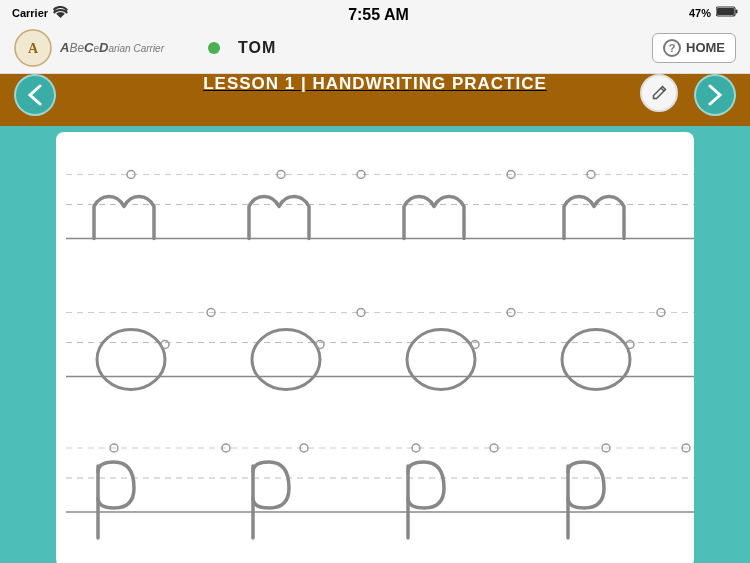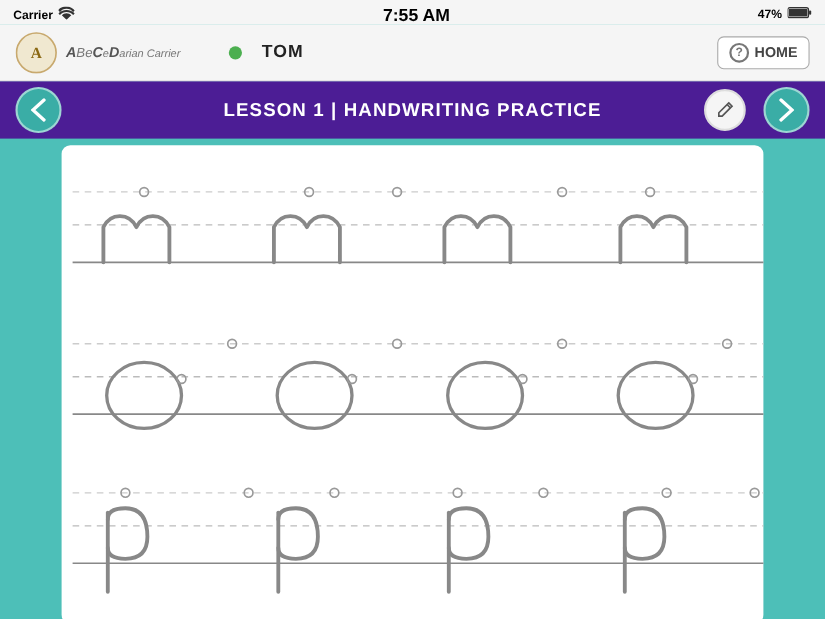--- a/index.html
+++ b/index.html
@@ -95,26 +95,26 @@
       display: flex;
       align-items: center;
       justify-content: center;
       font-size: 11px;
       font-weight: 900;
       color: #777;
     }
 
     
     #lesson-bar {
-      background: #4c1d95;
+      background: #a16207;
       height: 52px;
       display: flex;
-      align-items: center;
       justify-content: center;
       position: relative;
+      text-decoration: underline;
     }
     #lesson-title {
       color: white;
       font-size: 17px;
       font-weight: 700;
       letter-spacing: 1px;
       text-align: center;
     }
     .nav-arrow {
       position: absolute;

